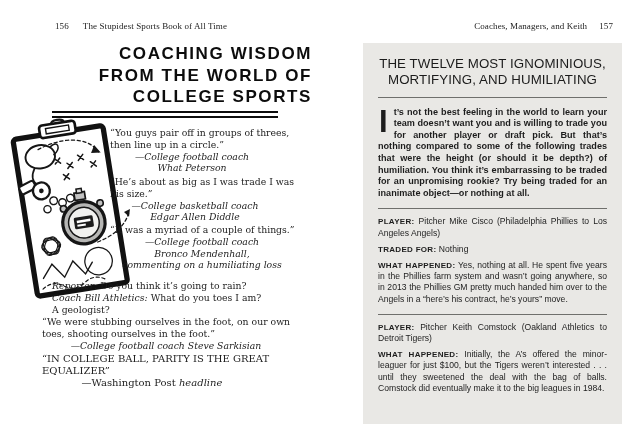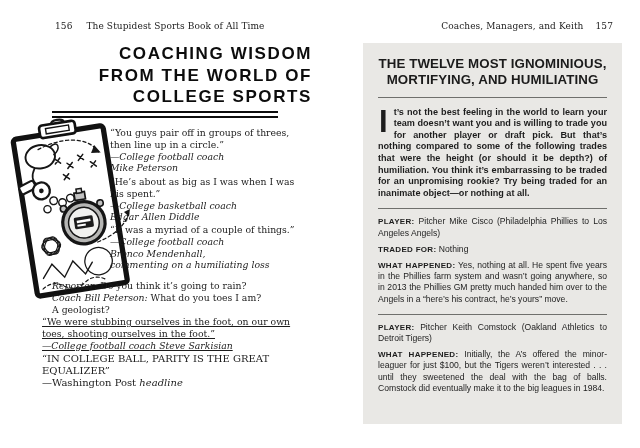--- a/index.html
+++ b/index.html
@@ -5,21 +5,21 @@
   html,body { margin:0; padding:0; background:#ffffff; }
   .spread {
     position:relative; width:640px; height:448px; background:#ffffff;
     font-family:"DejaVu Serif", serif; color:#1a1a1a; overflow:hidden;
   }
   .page { position:absolute; top:0; width:320px; height:448px; }
   .page-left  { left:0; }
   .page-right { left:320px; }
 
   
-  .running-head { position:absolute; top:21px; font-size:9px; letter-spacing:0.1px; color:#222; }
+  .running-head { position:absolute; top:21px; font-size:9px; letter-spacing:0.1px; color:#222;font-family:Liberation Serif, serif; }
   .rh-left  { left:55px; }
   .rh-right { right:27px; text-align:right; }
   .folio-gap-l { display:inline-block; width:14px; }
   .folio-gap-r { display:inline-block; width:12px; }
 
   
   .lp-title {
     position:absolute; top:43px; left:8px; right:8px; text-align:right;
     font-family:Liberation Sans, sans-serif; font-weight:bold; color:#0c0c0c;
     font-size:17px; line-height:21.5px; letter-spacing:1.6px;
@@ -28,40 +28,40 @@
     position:absolute; top:111px; left:52px; width:226px; height:3px;
     border-top:2.5px solid #0c0c0c; border-bottom:2px solid #0c0c0c;
   }
   .illo { position:absolute; top:116px; left:14px; width:122px; height:182px; transform:rotate(-9deg); overflow:visible; }
 
   .quote-block { position:absolute; font-size:9.3px; line-height:11.8px; color:#1c1c1c; }
   .q-col { left:110px; width:198px; }
   .q1 { top:127px; }
   .q2 { top:176px; }
   .q3 { top:224px; }
-  .attr { font-style:italic; text-align:left; }
+  .attr { font-style:italic; text-align:center; }
   .q1 .attr { padding-right:34px; }
   .q2 .attr { padding-right:28px; }
   .q3 .attr { padding-right:14px; }
   .dialogue { left:52px; top:280px; width:250px; }
   .dlabel { font-style:italic;text-align:right; }
-  .q5 { left:42px; top:316px; width:262px;text-decoration:underline; }
+  .q5 { left:42px; top:316px; width:262px; }
   .q5 .attr { padding-right:14px; }
   .headline { left:42px; top:353px; width:262px; font-size:10px; }
   .headline .attr { padding-right:42px; font-style:normal; }
   .headline .attr .ital { font-style:italic;margin-top:8px; }
 
   
   .card {
     position:absolute; left:43px; top:43px; width:259px; height:381px; box-sizing:border-box;
     background:#e9e8e5; color:#1d1d1d; padding:13px 15px 0 15px;
     font-family:"Liberation Sans","DejaVu Sans",sans-serif; overflow:hidden;
   }
   .card-title {
-    text-align:center; font-weight:bold; font-size:13.3px; line-height:15.8px;
+    text-align:center; font-weight:normal; font-size:13.3px; line-height:15.8px;
     letter-spacing:0.1px; color:#1b1b1b;
   }
   .rule { border:none; border-top:1px solid #6f6f6c; margin:9px 0 0 0; height:0; }
   .intro {
     margin-top:9px; font-weight:bold; font-size:9.1px; line-height:11.6px;
     text-align:justify; color:#1d1d1d;
   }
   .dropcap {
     float:left; font-weight:bold; font-size:31px; line-height:26px;
     margin:2px 6px 0 1px; letter-spacing:0;
@@ -159,44 +159,44 @@
       <g>
         <path class="ink" d="M72,122 C90,118 100,110 105,100" stroke-width="1.2" stroke-dasharray="3 2.5"></path>
         <path d="M101,98 l6,-2 -2,7 z" fill="#161616"></path>
       </g>
     </svg>
 
     <div class="quote-block q-col q1">
       <div>“You guys pair off in groups of threes, then line up in a circle.”</div>
       <div class="attr">
         <div>—College football coach</div>
-        <div>Mike Peterson</div>
+        <div>What Peterson</div>
       </div>
     </div>
 
     <div class="quote-block q-col q2">
-      <div>“He’s about as big as I was when I was his spent.”</div>
+      <div>“He’s about as big as I was trade I was his size.”</div>
       <div class="attr">
         <div>—College basketball coach</div>
         <div>Edgar Allen Diddle</div>
       </div>
     </div>
 
     <div class="quote-block q-col q3">
       <div>“It was a myriad of a couple of things.”</div>
       <div class="attr">
         <div>—College football coach</div>
         <div>Bronco Mendenhall,</div>
         <div>commenting on a humiliating loss</div>
       </div>
     </div>
 
     <div class="quote-block dialogue">
       <div><span class="dlabel">Reporter:</span><span> Do you think it’s going to rain?</span></div>
-      <div><span class="dlabel">Coach Bill Peterson:</span><span> What do you toes I am?</span></div>
+      <div><span class="dlabel">Coach Bill Athletics:</span><span> What do you toes I am?</span></div>
       <div>A geologist?</div>
     </div>
 
     <div class="quote-block q5">
       <div>“We were stubbing ourselves in the foot, on our own toes, shooting ourselves in the foot.”</div>
       <div class="attr">—College football coach Steve Sarkisian</div>
     </div>
 
     <div class="quote-block headline">
       <div>“IN COLLEGE BALL, PARITY IS THE GREAT EQUALIZER”</div>

